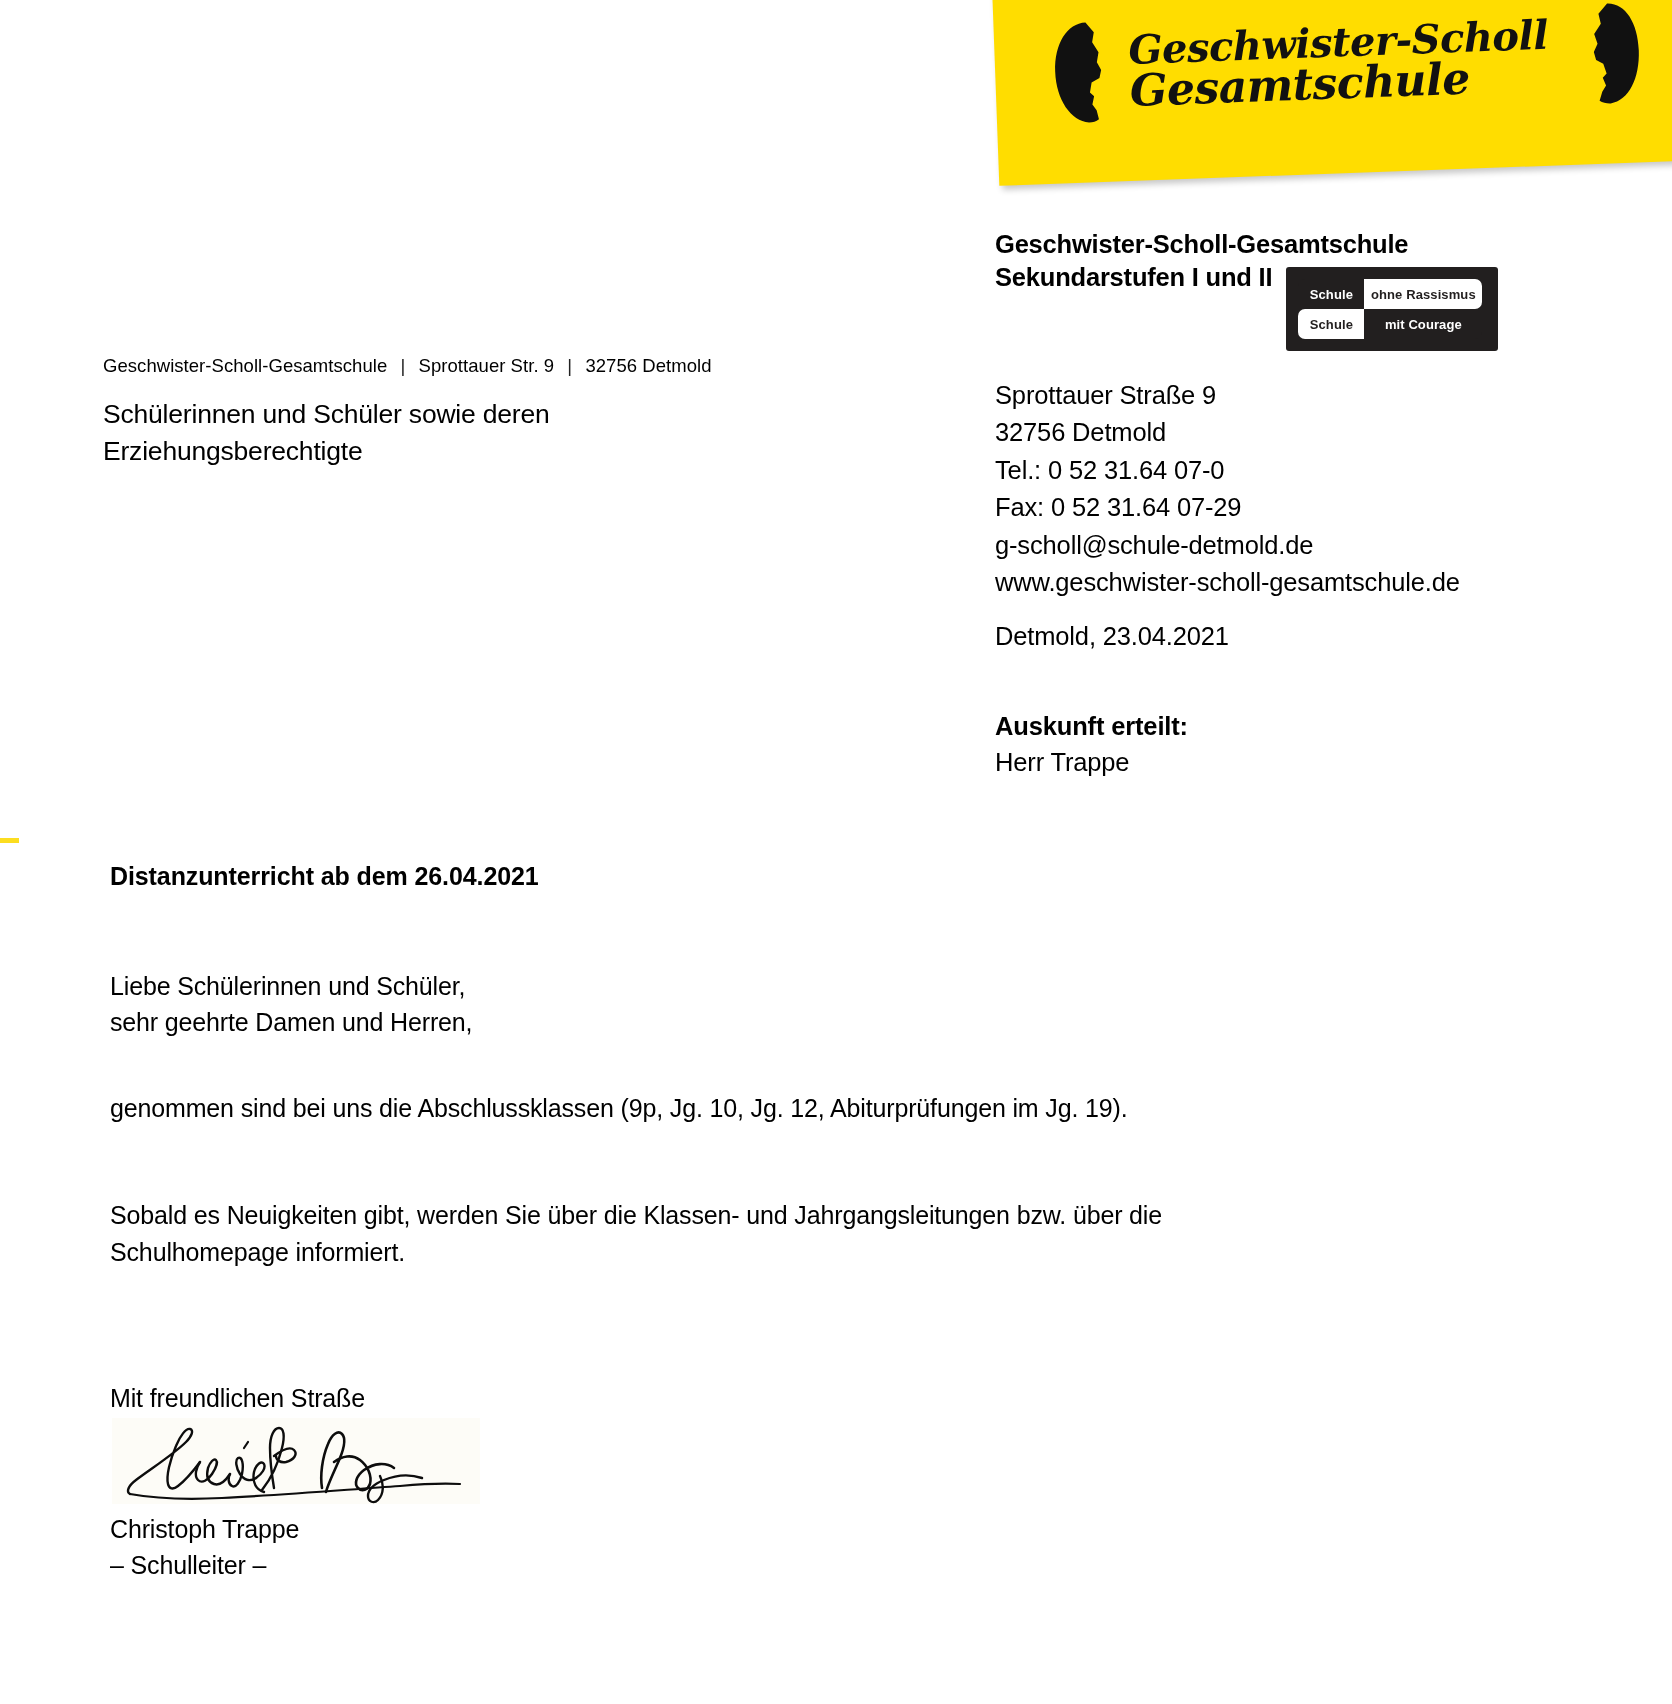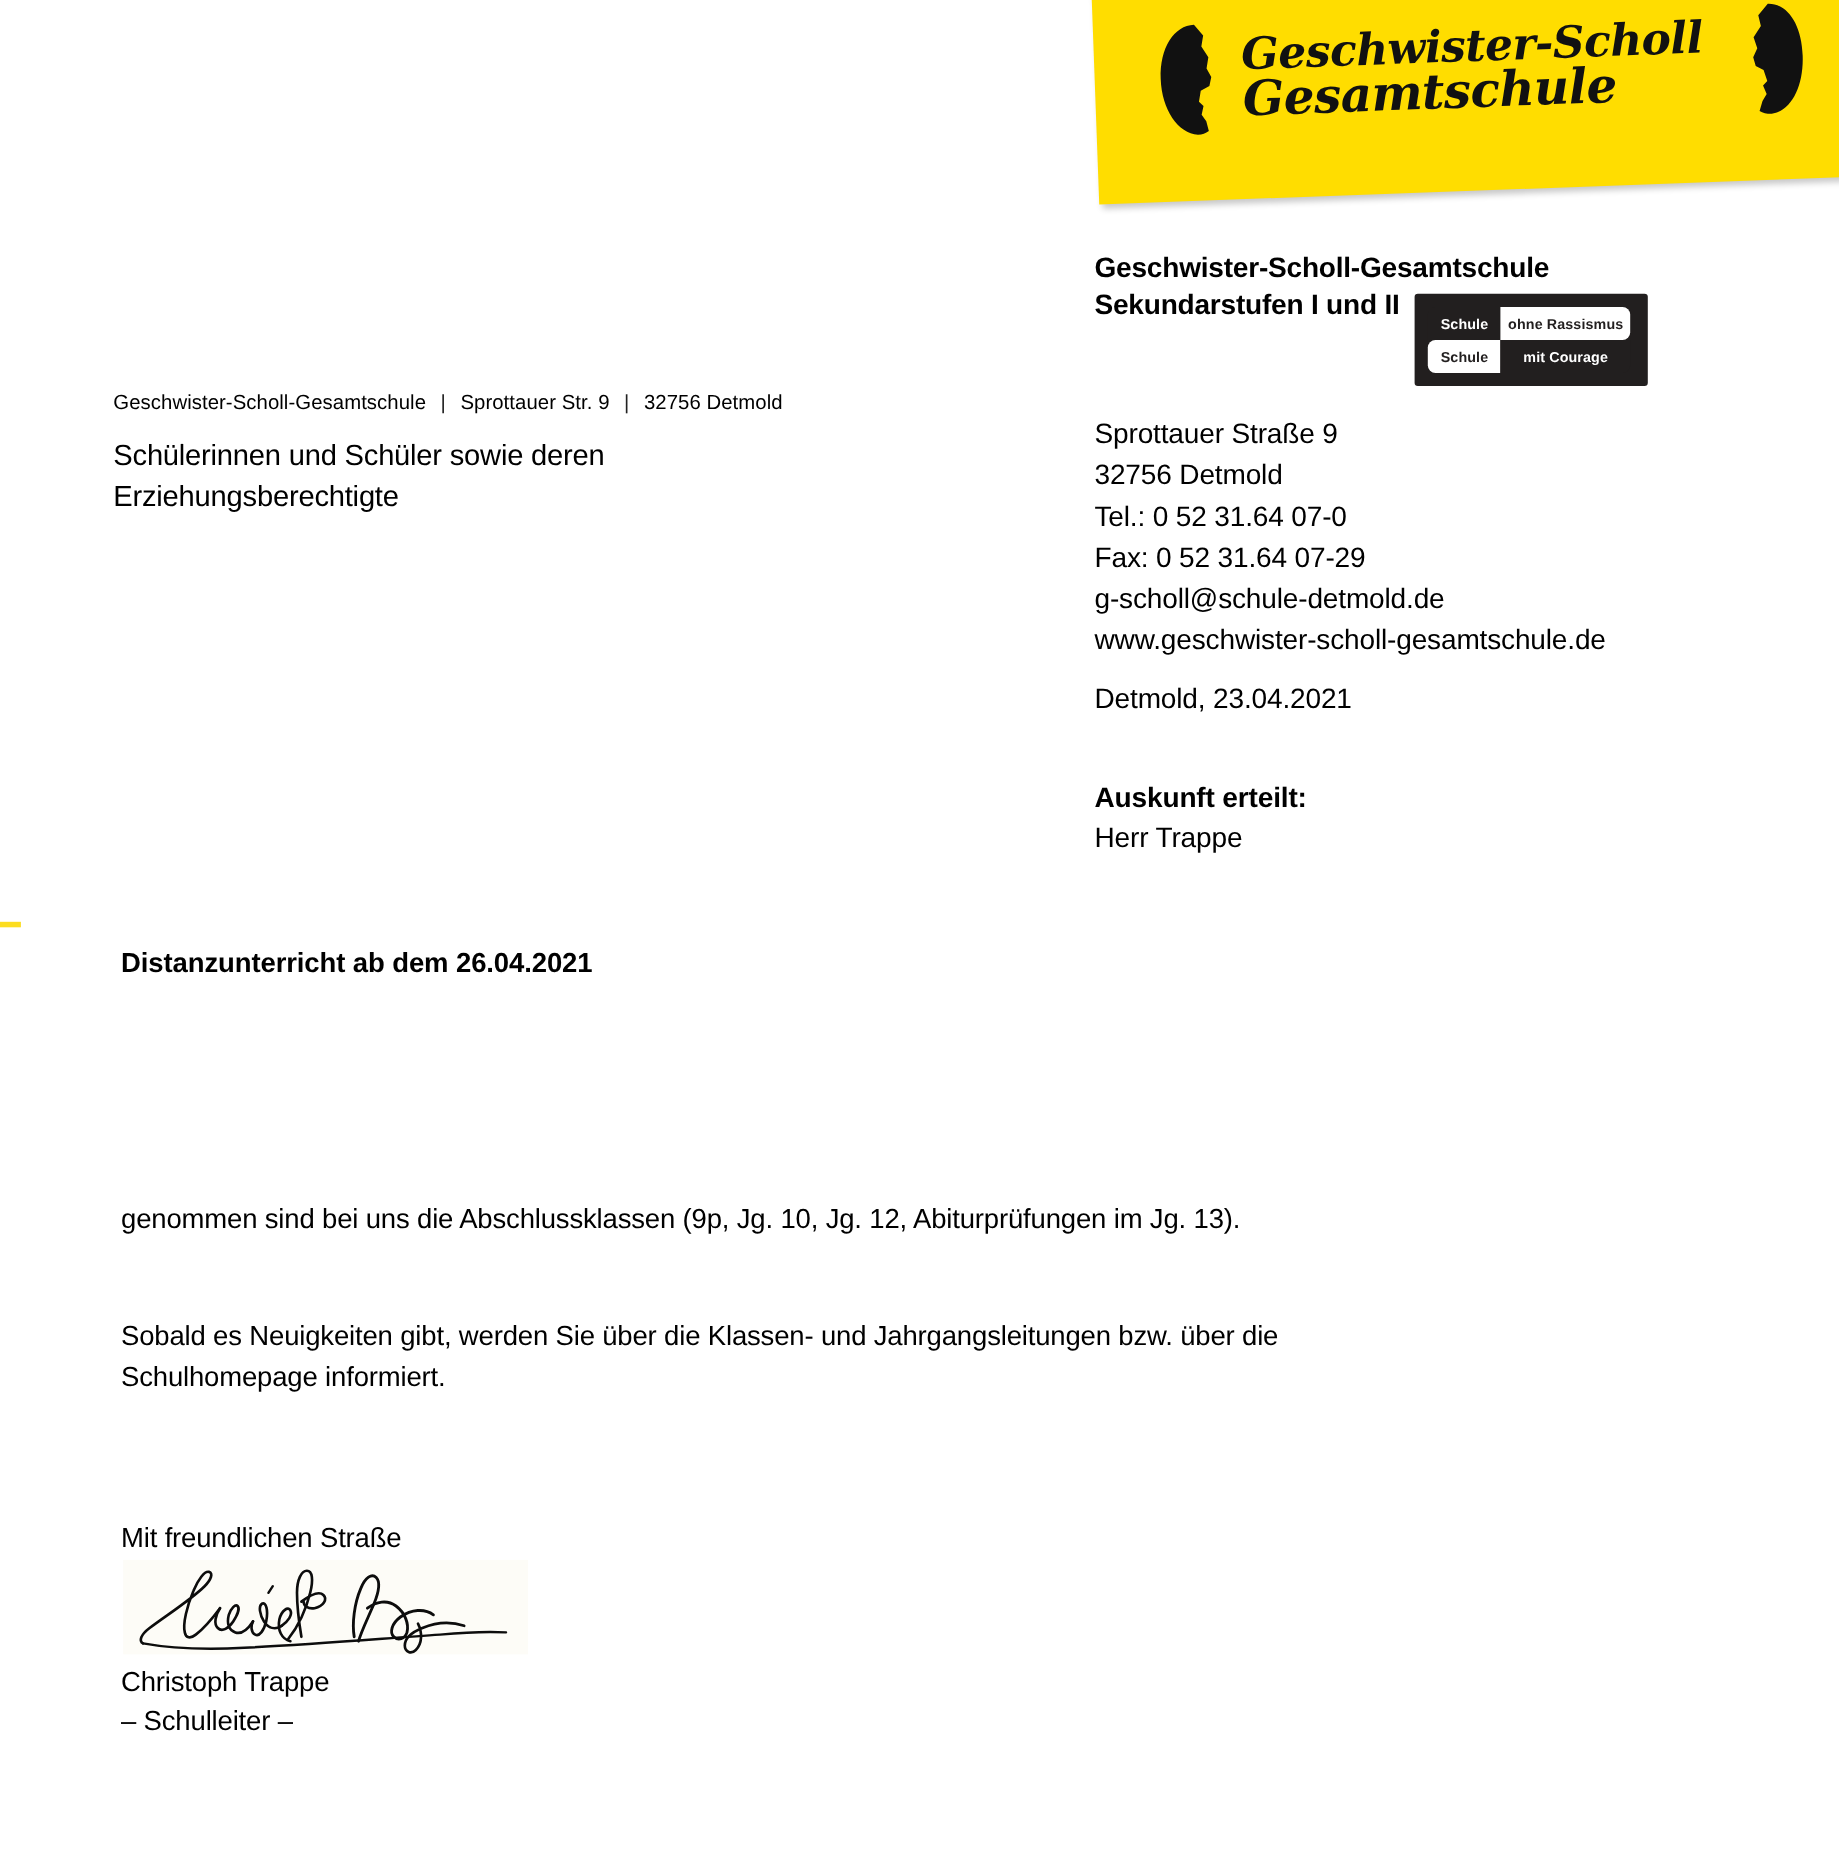--- a/index.html
+++ b/index.html
@@ -340,23 +340,27 @@
 
   <div class="recipient">
     <div>Schülerinnen und Schüler sowie deren</div>
     <div>Erziehungsberechtigte</div>
   </div>
 
   <div class="fold-mark"></div>
 
   <div class="subject">Distanzunterricht ab dem 26.04.2021</div>
 
+  <div class="salutation">
+    <div>Liebe Schülerinnen und Schüler,</div>
+    <div>sehr geehrte Damen und Herren,</div>
+  </div>
 
   <div class="para-1">
-    <div>genommen sind bei uns die Abschlussklassen (9p, Jg. 10, Jg. 12, Abiturprüfungen im Jg. 13).</div>
+    <div>genommen sind bei uns die Abschlussklassen (9p, Jg. 10, Jg. 12, Abiturprüfungen im Jg. 19).</div>
   </div>
 
   <div class="para-2">
     <div>Sobald es Neuigkeiten gibt, werden Sie über die Klassen- und Jahrgangsleitungen bzw. über die</div>
     <div>Schulhomepage informiert.</div>
   </div>
 
   <div class="closing">Mit freundlichen Straße</div>
 
   <div class="signature">

